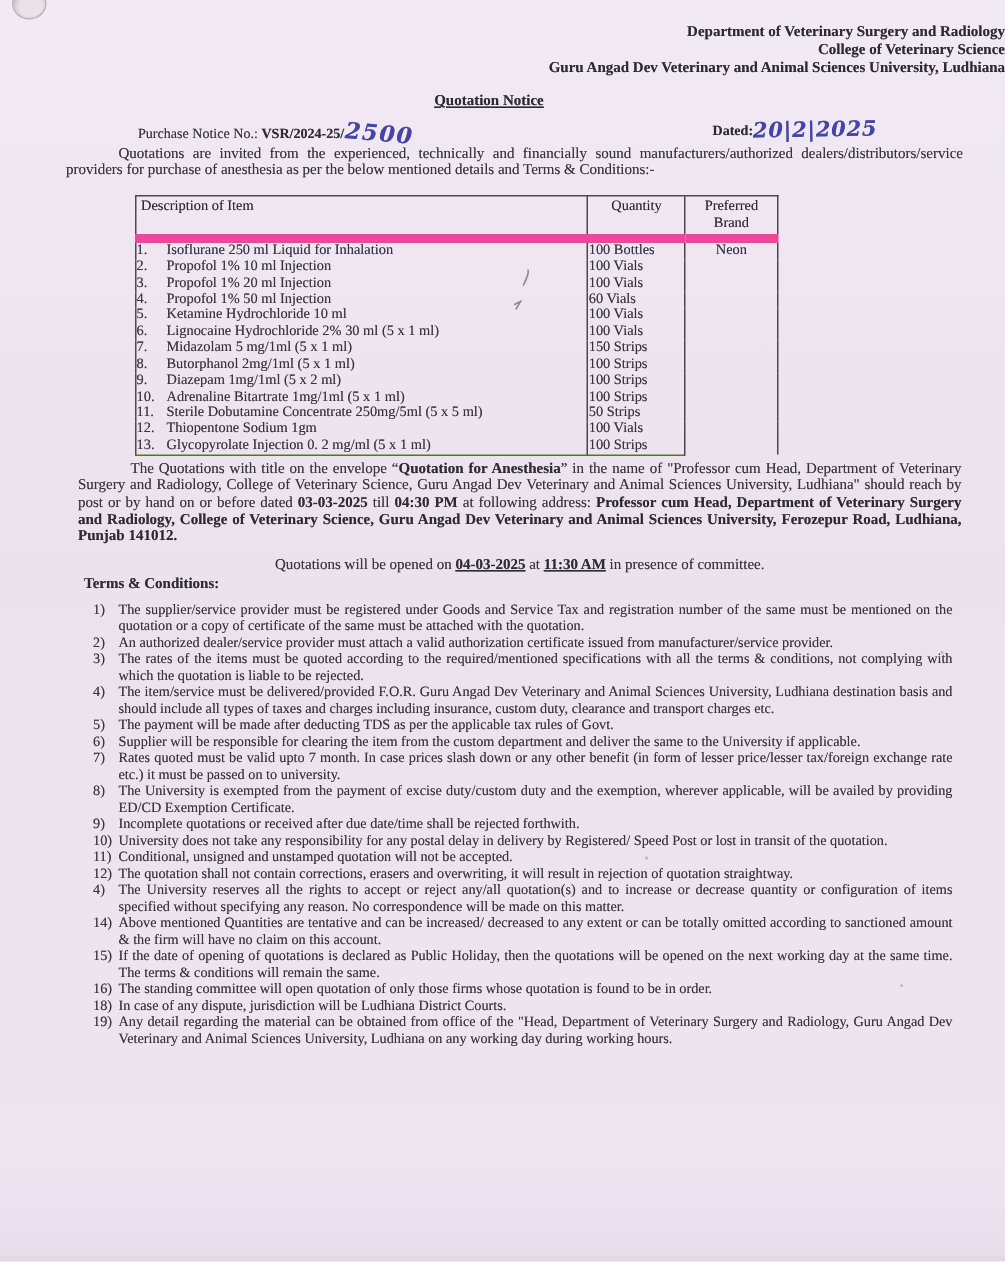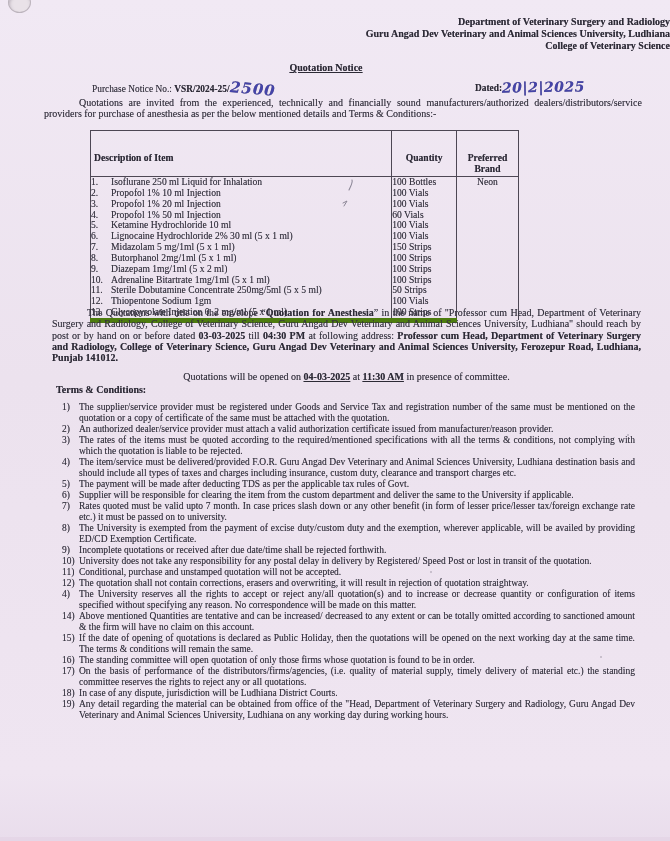--- a/index.html
+++ b/index.html
@@ -35,31 +35,31 @@
   .hand-date{display:inline-block;font-size:14px;letter-spacing:.5px;position:relative;top:1px;transform:rotate(-1deg);}
 
   .para{position:absolute;text-align:justify;font-size:10px;line-height:11.4px;margin:0;}
   .intro{top:97px;left:44px;width:598px;text-indent:35px;}
   .envelope{top:307px;left:52px;width:589px;text-indent:35px;line-height:11.3px;}
 
   
   .items-table{position:absolute;top:130px;left:90px;width:429px;border-collapse:collapse;
     font-size:9.6px;color:#36343f;}
   .items-table th,.items-table td{border:1px solid #4d4754;padding:0;}
-  .items-table th{font-weight:bold;vertical-align:top;padding:21px 3px 2px 3px;line-height:11px;color:#2c2a35;}
+  .items-table th{font-weight:normal;vertical-align:top;padding:1px 3px 2px 3px;line-height:11px;color:#2c2a35;}
   .th-desc{text-align:left;width:310px;padding-left:5px;}
   .th-qty{text-align:center;width:59px;}
   .th-brand{text-align:center;width:56px;}
   .items-table tbody td{border-top:none;border-bottom:none;line-height:10.85px;vertical-align:top;}
   .td-desc{padding-left:7px;}
   .sn{display:inline-block;width:20px;}
   .td-qty{padding-left:6px;white-space:nowrap;}
   .td-brand{text-align:center;vertical-align:middle;padding-bottom:22px;}
-  .items-table tbody tr:first-child td{border-top:1px solid #ec4899;}
-  .items-table tbody tr:last-child td{border-bottom:5px solid #4d7c0f;}
+  .items-table tbody tr:first-child td{border-top:6px solid #ec4899;}
+  .items-table tbody tr:last-child td{border-bottom:1px solid #4d7c0f;}
 
   .opening{position:absolute;top:371px;left:52px;width:589px;text-align:center;font-size:10px;}
   .terms-title{position:absolute;top:384px;left:56px;font-size:10px;font-weight:bold;color:#2c2a35;}
 
   .terms{position:absolute;top:402px;left:62px;width:573px;font-size:9.5px;line-height:11px;}
   .term{display:flex;}
   .tn{flex:0 0 17px;}
   .tt{flex:1;text-align:justify;}
 
   
@@ -69,22 +69,22 @@
 </style>
 </head>
 <body>
 
 <div class="page soft">
 
   <div class="punch"></div>
 
   <div class="hdr">
     <div>Department of Veterinary Surgery and Radiology</div>
+    <div>College of Veterinary Science</div>
     <div>Guru Angad Dev Veterinary and Animal Sciences University, Ludhiana</div>
-    <div>College of Veterinary Science</div>
   </div>
 
   <div class="notice-title">Quotation Notice</div>
 
   <div class="ref-row">
     <div class="ref-left">
       <span>Purchase Notice No.: </span><span class="b">VSR/2024-25/</span><span class="hand hand-no">2500</span>
     </div>
     <div class="ref-right">
       <span class="b">Dated:</span><span class="hand hand-date">20|2|2025</span>
@@ -169,21 +169,21 @@
 
   <div class="terms-title">Terms &amp; Conditions:</div>
 
   <div class="terms">
     <div class="term">
         <span class="tn">1)</span>
         <span class="tt">The supplier/service provider must be registered under Goods and Service Tax and registration number of the same must be mentioned on the quotation or a copy of certificate of the same must be attached with the quotation.</span>
       </div>
     <div class="term">
         <span class="tn">2)</span>
-        <span class="tt">An authorized dealer/service provider must attach a valid authorization certificate issued from manufacturer/reason provider.</span>
+        <span class="tt">An authorized dealer/service provider must attach a valid authorization certificate issued from manufacturer/service provider.</span>
       </div>
     <div class="term">
         <span class="tn">3)</span>
         <span class="tt">The rates of the items must be quoted according to the required/mentioned specifications with all the terms &amp; conditions, not complying with which the quotation is liable to be rejected.</span>
       </div>
     <div class="term">
         <span class="tn">4)</span>
         <span class="tt">The item/service must be delivered/provided F.O.R. Guru Angad Dev Veterinary and Animal Sciences University, Ludhiana destination basis and should include all types of taxes and charges including insurance, custom duty, clearance and transport charges etc.</span>
       </div>
     <div class="term">
@@ -205,45 +205,41 @@
     <div class="term">
         <span class="tn">9)</span>
         <span class="tt">Incomplete quotations or received after due date/time shall be rejected forthwith.</span>
       </div>
     <div class="term">
         <span class="tn">10)</span>
         <span class="tt">University does not take any responsibility for any postal delay in delivery by Registered/ Speed Post or lost in transit of the quotation.</span>
       </div>
     <div class="term">
         <span class="tn">11)</span>
-        <span class="tt">Conditional, purchase and unstamped quotation will not be accepted.</span>
+        <span class="tt">Conditional, unsigned and unstamped quotation will not be accepted.</span>
       </div>
     <div class="term">
         <span class="tn">12)</span>
         <span class="tt">The quotation shall not contain corrections, erasers and overwriting, it will result in rejection of quotation straightway.</span>
       </div>
     <div class="term">
         <span class="tn">4)</span>
         <span class="tt">The University reserves all the rights to accept or reject any/all quotation(s) and to increase or decrease quantity or configuration of items specified without specifying any reason. No correspondence will be made on this matter.</span>
       </div>
     <div class="term">
         <span class="tn">14)</span>
         <span class="tt">Above mentioned Quantities are tentative and can be increased/ decreased to any extent or can be totally omitted according to sanctioned amount &amp; the firm will have no claim on this account.</span>
       </div>
     <div class="term">
         <span class="tn">15)</span>
         <span class="tt">If the date of opening of quotations is declared as Public Holiday, then the quotations will be opened on the next working day at the same time. The terms &amp; conditions will remain the same.</span>
       </div>
     <div class="term">
         <span class="tn">16)</span>
         <span class="tt">The standing committee will open quotation of only those firms whose quotation is found to be in order.</span>
-      </div>
-    <div class="term">
-        <span class="tn">17)</span>
-        <span class="tt">On the basis of performance of the distributors/firms/agencies, (i.e. quality of material supply, timely delivery of material etc.) the standing committee reserves the rights to reject any or all quotations.</span>
       </div>
     <div class="term">
         <span class="tn">18)</span>
         <span class="tt">In case of any dispute, jurisdiction will be Ludhiana District Courts.</span>
       </div>
     <div class="term">
         <span class="tn">19)</span>
         <span class="tt">Any detail regarding the material can be obtained from office of the "Head, Department of Veterinary Surgery and Radiology, Guru Angad Dev Veterinary and Animal Sciences University, Ludhiana on any working day during working hours.</span>
       </div>
   </div>

